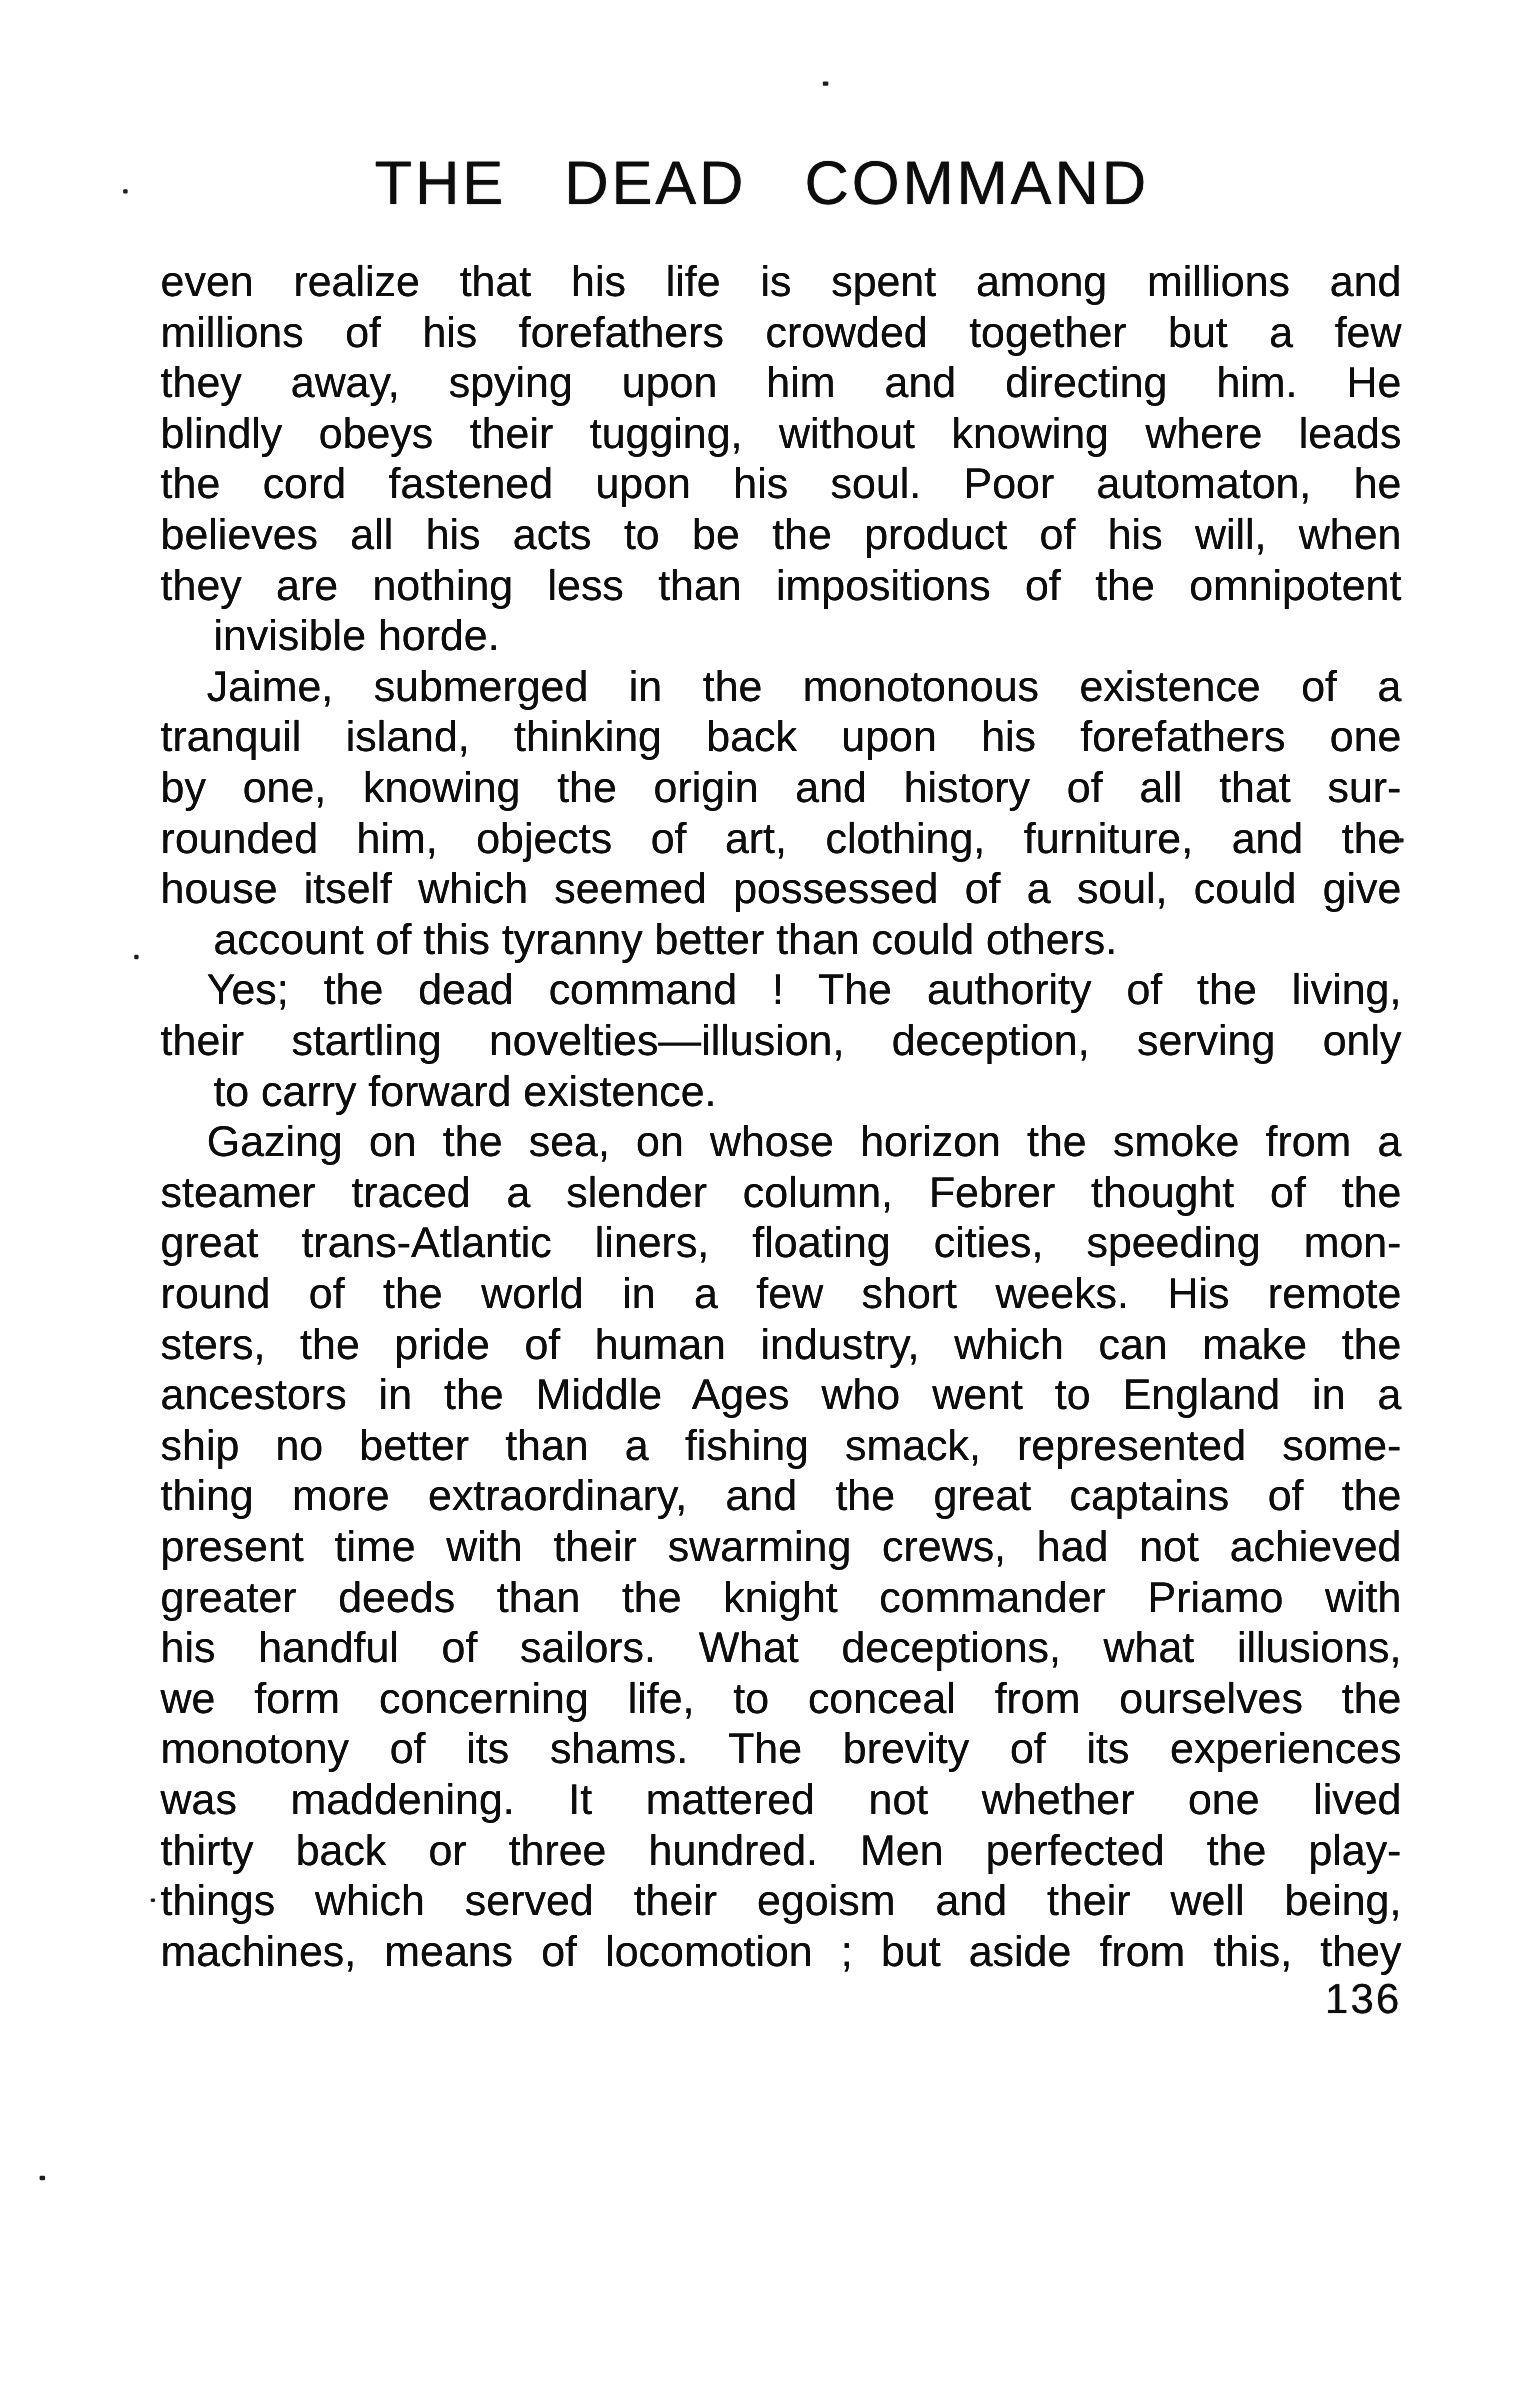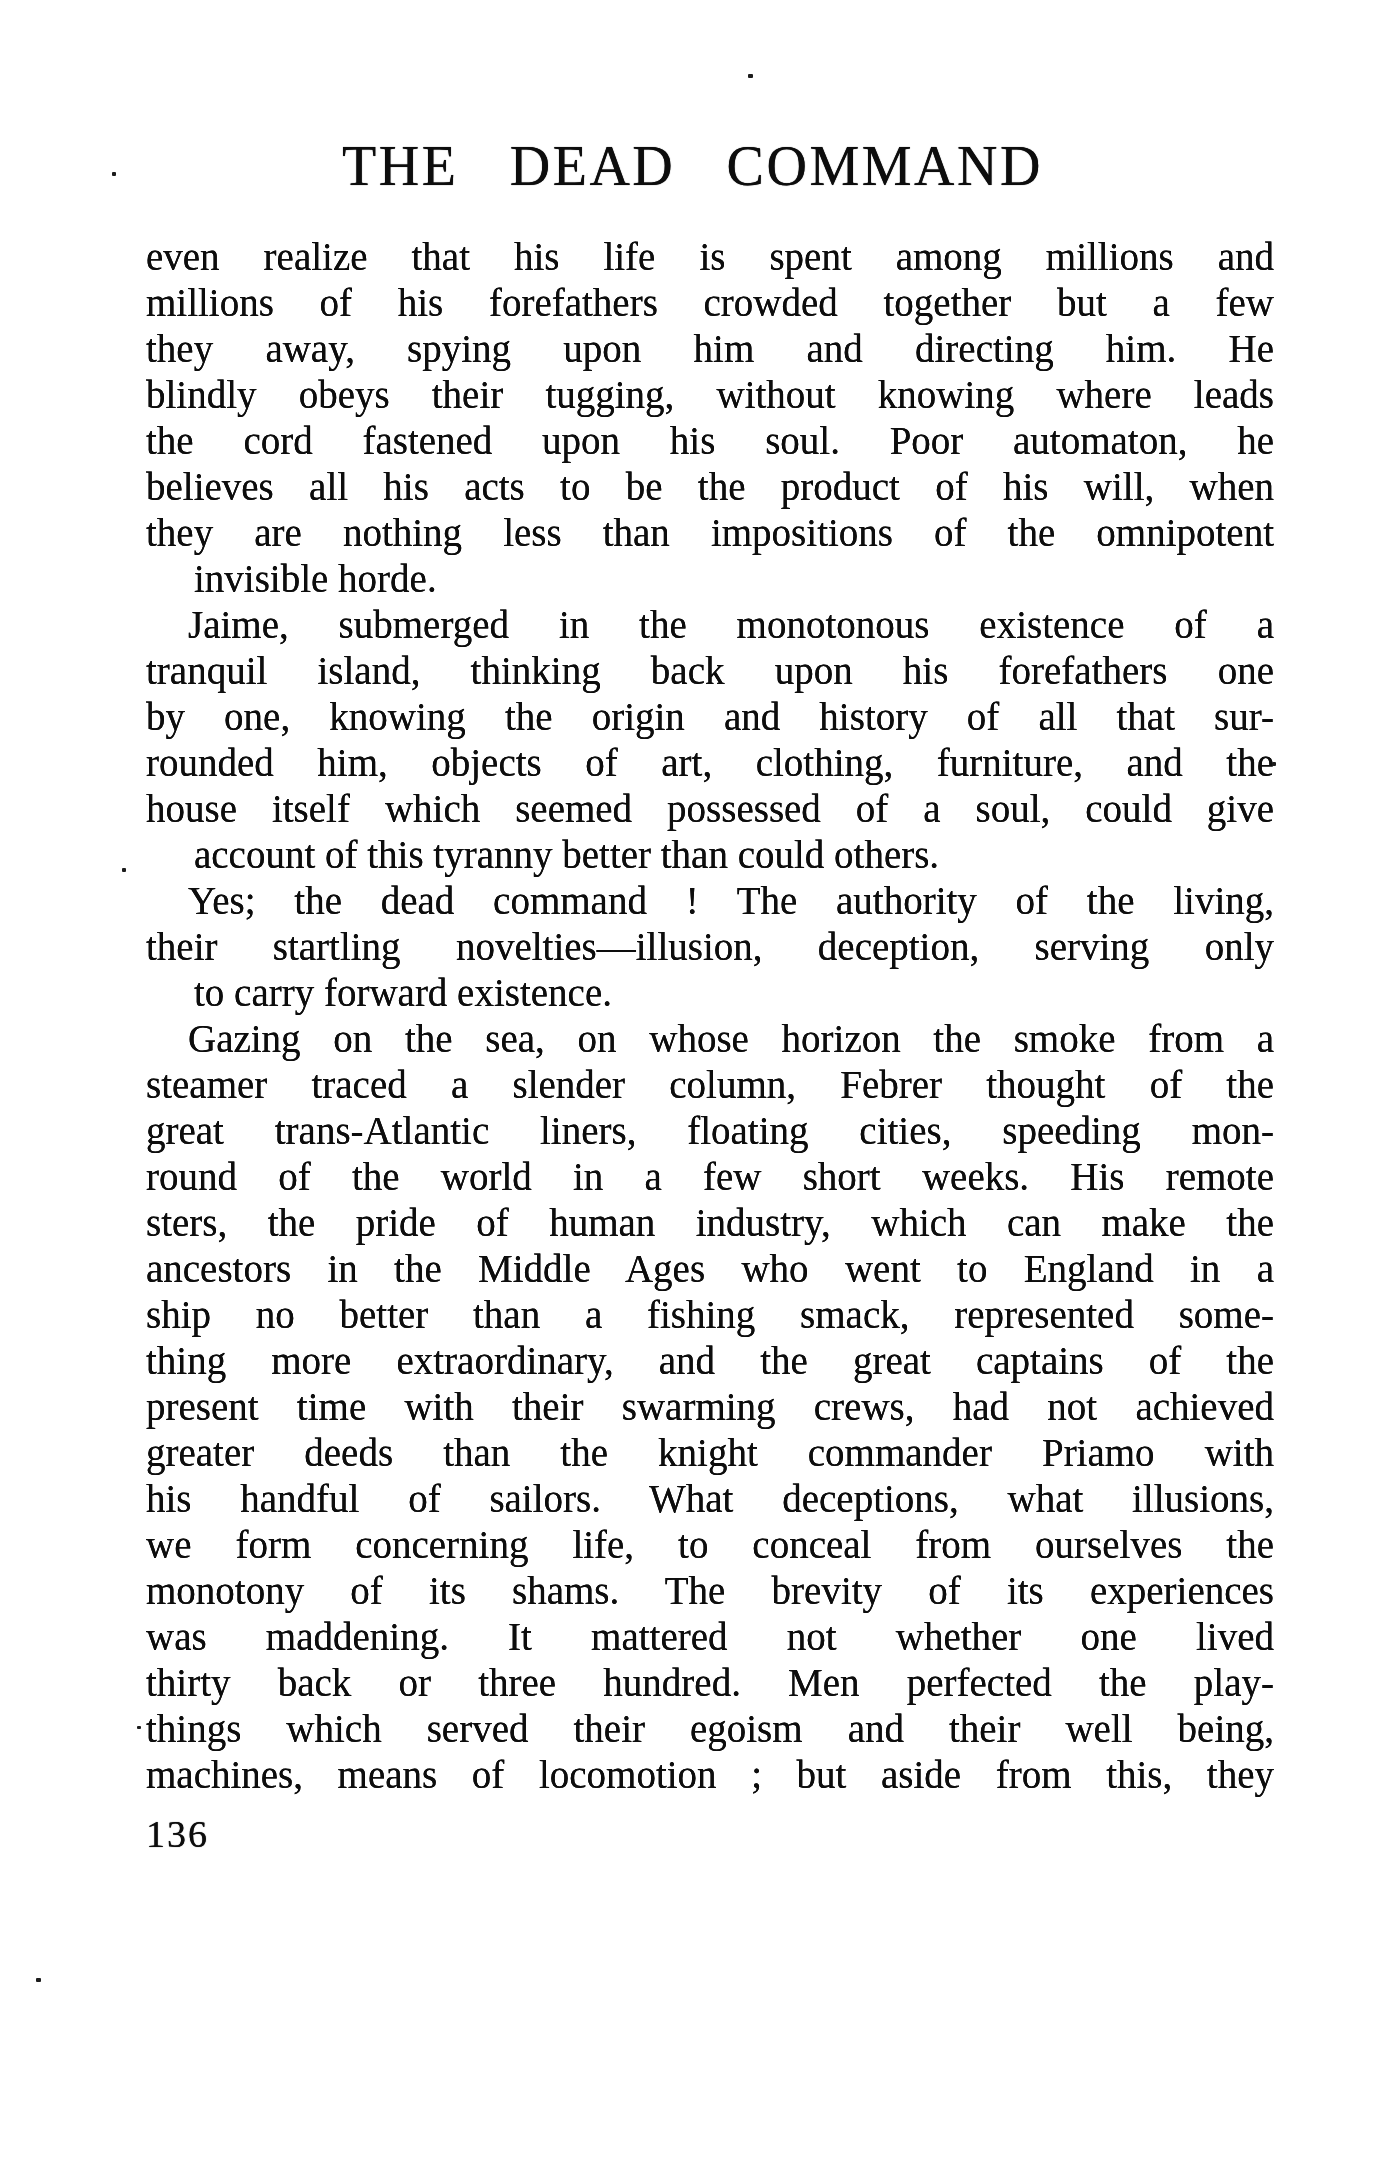--- a/index.html
+++ b/index.html
@@ -6,21 +6,21 @@
     margin: 0;
     padding: 0;
     background: #ffffff;
   }
   #scan-page {
     position: relative;
     width: 1385px;
     height: 2172px;
     background: #ffffff;
     overflow: hidden;
-    font-family: Liberation Serif, serif;
+    font-family: Liberation Sans, sans-serif;
     color: #0d0d0d;
   }
   
   #title-row {
     position: absolute;
     top: 138px;
     left: 0;
     width: 100%;
     text-align: center;
   }
@@ -53,22 +53,21 @@
   }
   .ln.ind {
     text-indent: 42px;
   }
   .ln.end {
     text-align-last: left;
     margin-left: 48px;
   }
   
   #page-number {
-    margin-top: 16px;
-    text-align: left;
+    text-align: right;
     font-size: 38px;
     line-height: 40px;
     letter-spacing: 2px;
     text-shadow: 0 0 0.8px #000;
   }
   
   .speck {
     position: absolute;
     background: #1c1c1c;
     border-radius: 1px;

